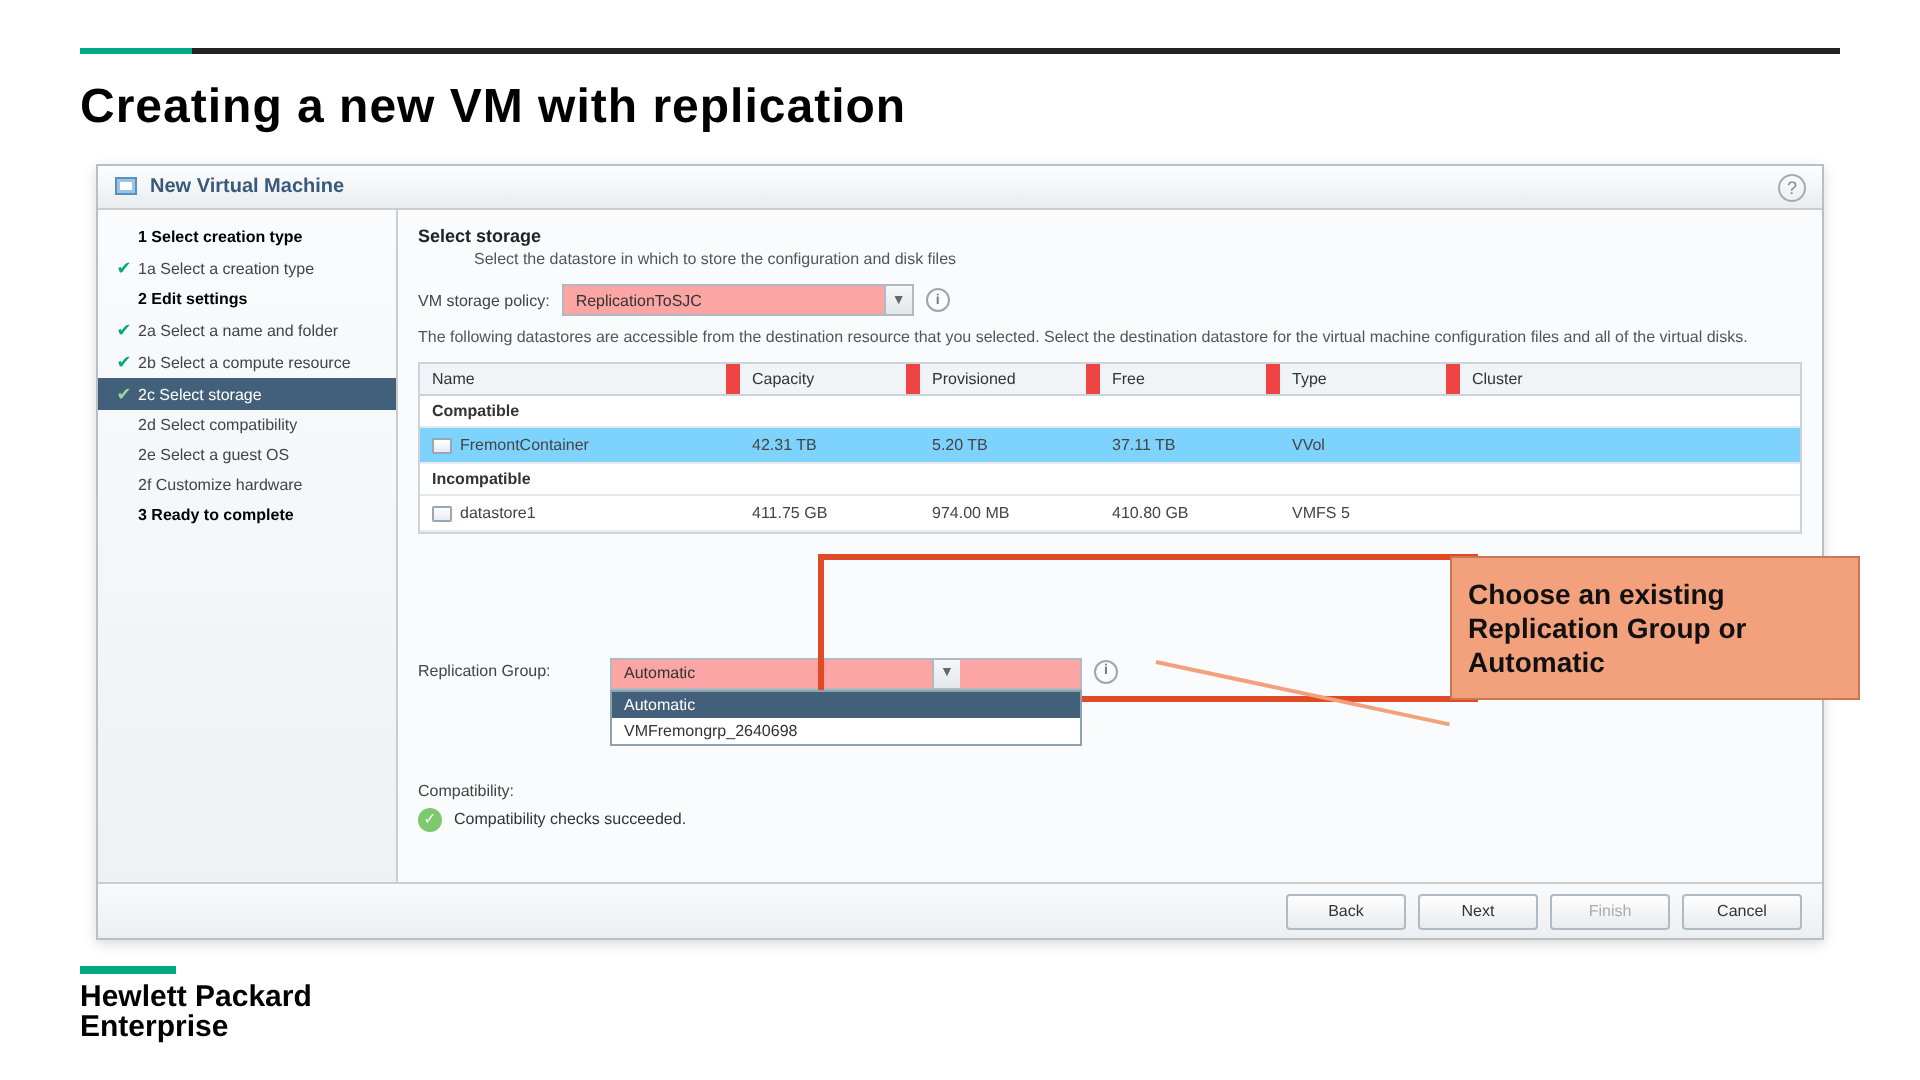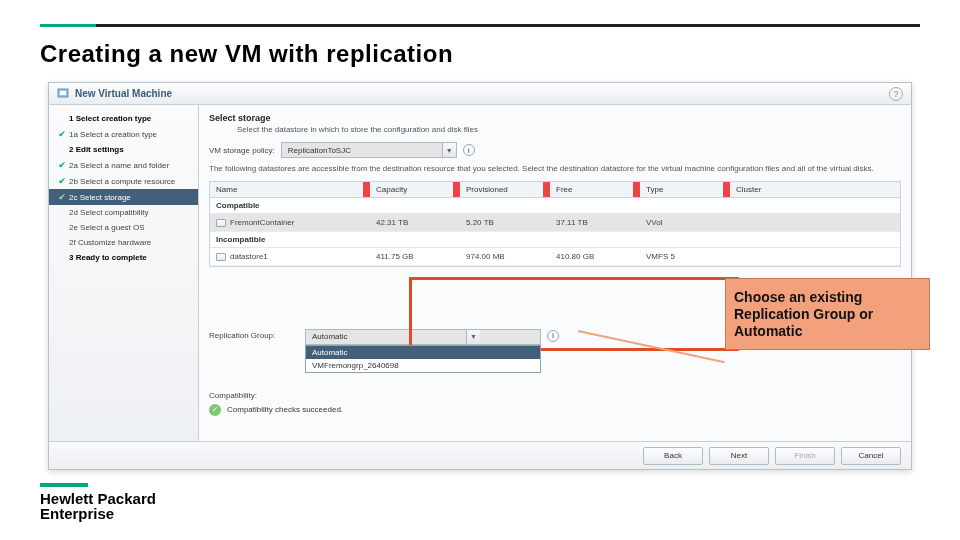--- a/index.html
+++ b/index.html
@@ -16,34 +16,34 @@
   .steps { width: 150px; background: linear-gradient(#fafbfc,#eef1f3); border-right: 1px solid #ccc; padding: 6px 0; }
   .step { display: flex; align-items: center; padding: 3px 8px 3px 6px; font-size: 8px; color: #444; }
   .step.bold { font-weight: bold; color: #000; }
   .step .chk { width: 14px; text-align: center; color: #00a982; font-size: 9px; }
   .step.selected { background: #426079; color: #fff; }
   .content { flex: 1; background: #fafbfc; padding: 8px 10px 4px; position: relative; display: flex; flex-direction: column; }
   .sec-title { font-size: 9px; font-weight: bold; color: #222; }
   .sec-sub { font-size: 8px; color: #555; margin-top: 2px; margin-bottom: 8px; margin-left: 28px; }
   .row-policy { display: flex; align-items: center; gap: 6px; margin-bottom: 6px; }
   .lbl { color: #444; }
-  .select { display: inline-flex; align-items: center; border: 1px solid #aeb9c2; background: #e5e5e5; height: 16px; font-size: 8px; }
+  .select { display: inline-flex; align-items: center; border: 1px solid #aeb9c2; background: #fca5a5; height: 16px; font-size: 8px; }
   .select .sel-text { padding: 0 6px; min-width: 160px; }
   .select .sel-btn { width: 14px; height: 100%; border-left: 1px solid #aeb9c2; background: linear-gradient(#f6f8fa,#e2e7ec); display: flex; align-items: center; justify-content: center; color: #666; font-size: 7px; }
   .info-icon { width: 12px; height: 12px; border-radius: 50%; border: 1px solid #9aa7b2; color: #6a7a88; display: inline-flex; align-items: center; justify-content: center; font-size: 7px; font-weight: bold; }
   .desc { font-size: 8px; color: #555; line-height: 1.35; margin-bottom: 6px; }
   .grid { border: 1px solid #ccd4db; background: #fff; }
   .grid .hdr { display: flex; background: #f1f4f7; border-bottom: 1px solid #ccd4db; }
   .grid .hdr div { padding: 3px 6px; border-right: 7px solid #ef4444; font-size: 8px; color: #333; }
   .grid .hdr div:last-child { border-right: none; }
   .c1{width:160px}.c2{width:90px}.c3{width:90px}.c4{width:90px}.c5{width:90px}.c6{flex:1}
   .grid .subhdr { padding: 3px 6px; font-size: 8px; font-weight: bold; background: #fff; border-bottom: 1px solid #e3e8ed; }
   .grid .row { display: flex; border-bottom: 1px solid #e9edf1; }
   .grid .row div { padding: 4px 6px; font-size: 8px; color: #444; }
-  .grid .row.sel { background: #e5e5e5; }
+  .grid .row.sel { background: #7dd3fc; }
   .ds-icon { display:inline-block;width:10px;height:8px;border:1px solid #9aa7b2;border-radius:1px;margin-right:4px;vertical-align:middle;background:linear-gradient(#fff,#e6ebf0);}
   .highlight-box { position: absolute; border: 3px solid #e04a24; left: 210px; top: 172px; width: 330px; height: 74px; }
   .rg-area { margin-top: 60px; }
   .dropdown-open { position: relative; width: 236px; margin-top: 2px; }
   .dd-list { position: absolute; top: 16px; left: 0; width: 236px; border: 1px solid #8fa0ae; background: #fff; z-index: 5; }
   .dd-item { padding: 2px 6px; font-size: 8px; }
   .dd-item.active { background: #426079; color: #fff; }
   .compat-row { display: flex; align-items: center; gap: 6px; margin-top: 40px; }
   .green-check { width: 12px; height: 12px; border-radius: 50%; background: #7cc96e; display: inline-flex; align-items: center; justify-content: center; color: #fff; font-size: 8px; }
   .wiz-footer { height: 28px; border-top: 1px solid #ccc; background: linear-gradient(#f9fafb,#eceff2); display: flex; align-items: center; justify-content: flex-end; gap: 6px; padding: 0 10px; }

